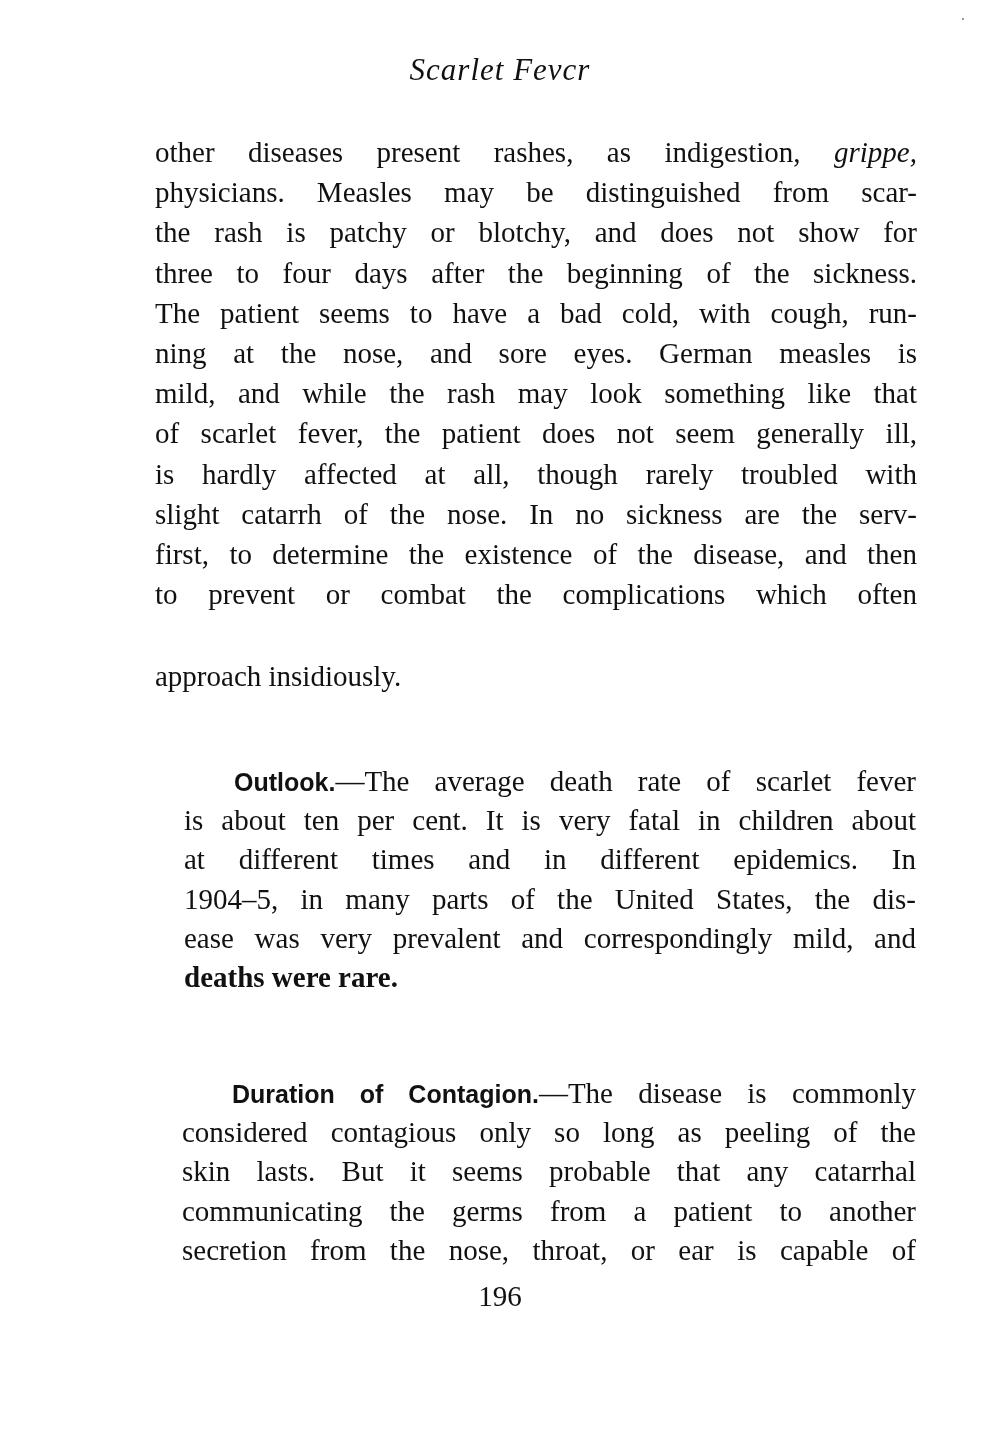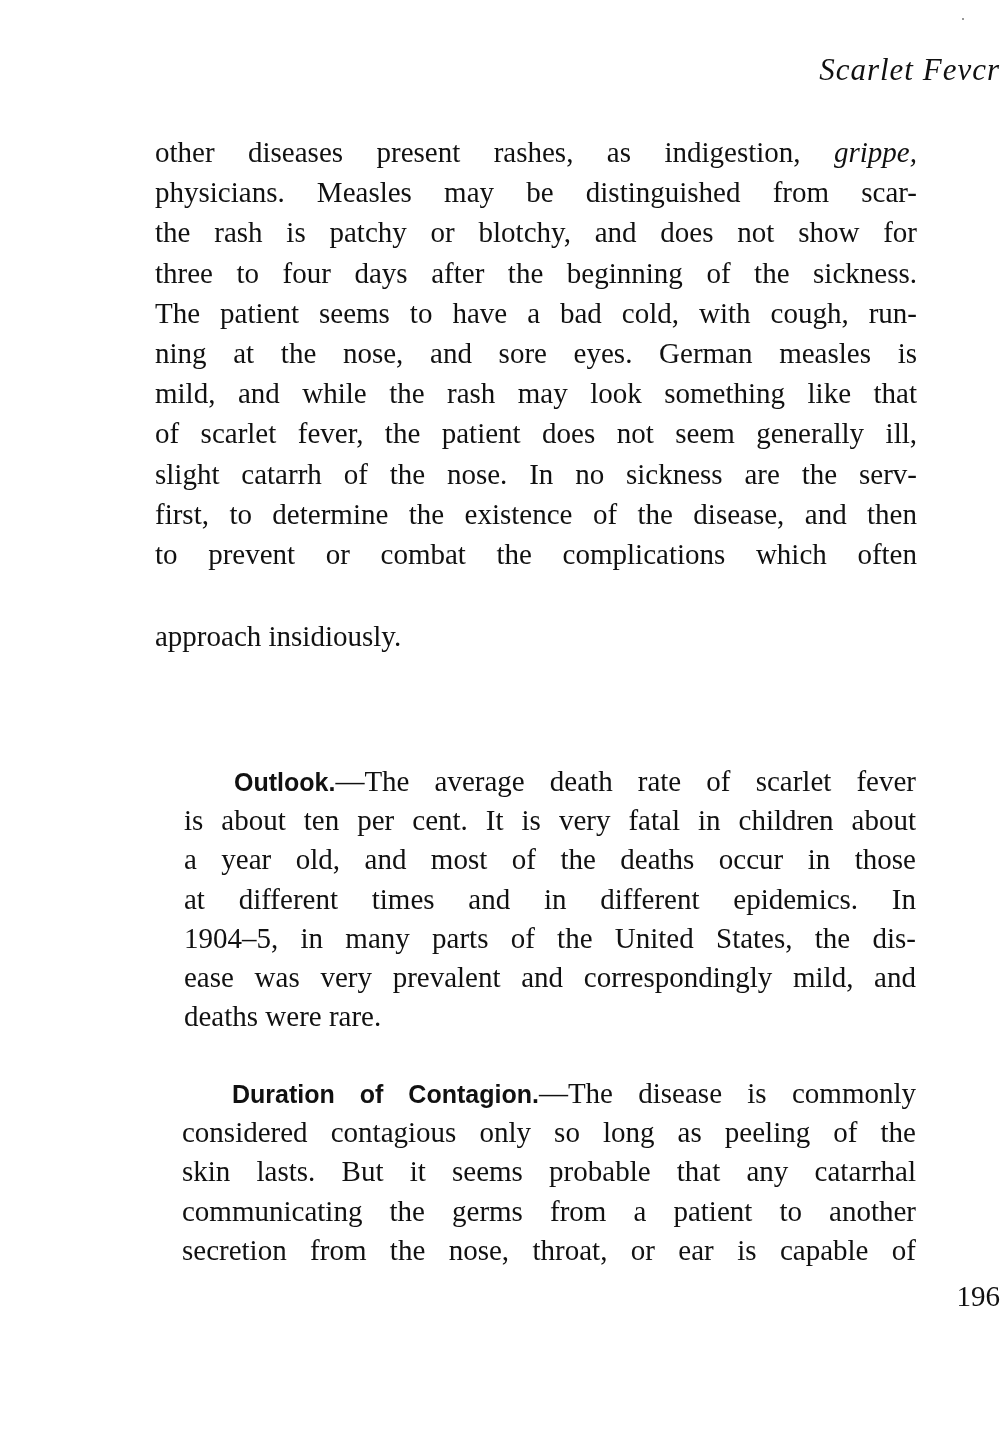--- a/index.html
+++ b/index.html
@@ -1,59 +1,59 @@
 <!DOCTYPE html>
 <html><head>
 <meta charset="utf-8">
 <style>
   html, body { margin: 0; padding: 0; background: #ffffff; }
   body { width: 1000px; height: 1429px; position: relative; overflow: hidden;
          font-family: "Liberation Serif", "DejaVu Serif", serif; color: #111; }
-  .header { position: absolute; top: 52px; left: 0; width: 1000px; text-align: right;
+  .header { position: absolute; top: 52px; left: 0; width: 1000px; text-align: center;
             font-style: italic; font-size: 31px; letter-spacing: 1px; }
   .body-text { position: absolute; top: 132px; left: 155px; width: 762px; }
   .line { font-size: 29px; line-height: 40.2px; text-align: justify; text-align-last: justify;
           white-space: nowrap; height: 40.2px; }
   .line.last { text-align-last: left; margin-top: 42px; }
   .sec2 { position: absolute; top: 762px; left: 152px; width: 764px; }
   .sec3 { position: absolute; top: 1074px; left: 150px; width: 766px; }
   .line2 { font-size: 29px; line-height: 39.2px; height: 39.2px; text-align: justify; text-align-last: justify; white-space: nowrap; margin-left: 32px; }
-  .line2.last { text-align-last: left; }
+  .line2.last { text-align-last: left; font-weight: bold; }
   .line2.indent { padding-left: 50px; }
   .head { font-family: "Liberation Sans", "DejaVu Sans", sans-serif; font-weight: bold; font-size: 25px; }
   em { font-style: italic; }
-  .folio { position: absolute; top: 1280px; left: 0; width: 1000px; text-align: right; font-size: 29px; }
+  .folio { position: absolute; top: 1280px; left: 0; width: 1000px; text-align: center; font-size: 29px; }
   .mark { position: absolute; top: 18px; left: 962px; width: 2px; height: 2px; background: #999; }
 </style>
 </head>
 <body>
 
 <div class="mark"></div>
 
 <div class="header">Scarlet Fevcr</div>
 
 <div class="body-text">
   <div class="line"><span>other diseases present rashes, as indigestion, </span><em>grippe,</em></div>
   <div class="line">physicians. Measles may be distinguished from scar-</div>
   <div class="line">the rash is patchy or blotchy, and does not show for</div>
   <div class="line">three to four days after the beginning of the sickness.</div>
   <div class="line">The patient seems to have a bad cold, with cough, run-</div>
   <div class="line">ning at the nose, and sore eyes. German measles is</div>
   <div class="line">mild, and while the rash may look something like that</div>
   <div class="line">of scarlet fever, the patient does not seem generally ill,</div>
+  <div class="line">is hardly affected at all, though rarely troubled with</div>
   <div class="line">slight catarrh of the nose. In no sickness are the serv-</div>
   <div class="line">first, to determine the existence of the disease, and then</div>
   <div class="line">to prevent or combat the complications which often</div>
   <div class="line last">approach insidiously.</div>
 </div>
 
 <div class="sec2">
   <div class="line2 indent"><span class="head">Outlook.</span><span>—The average death rate of scarlet fever</span></div>
   <div class="line2">is about ten per cent. It is very fatal in children about</div>
-  <div class="line2">a year old, and most of the deaths occur in those</div>
   <div class="line2">at different times and in different epidemics. In</div>
   <div class="line2">1904–5, in many parts of the United States, the dis-</div>
   <div class="line2">ease was very prevalent and correspondingly mild, and</div>
   <div class="line2 last">deaths were rare.</div>
 </div>
 
 <div class="sec3">
   <div class="line2 indent"><span class="head">Duration of Contagion.</span><span>—The disease is commonly</span></div>
   <div class="line2">considered contagious only so long as peeling of the</div>
   <div class="line2">skin lasts. But it seems probable that any catarrhal</div>

